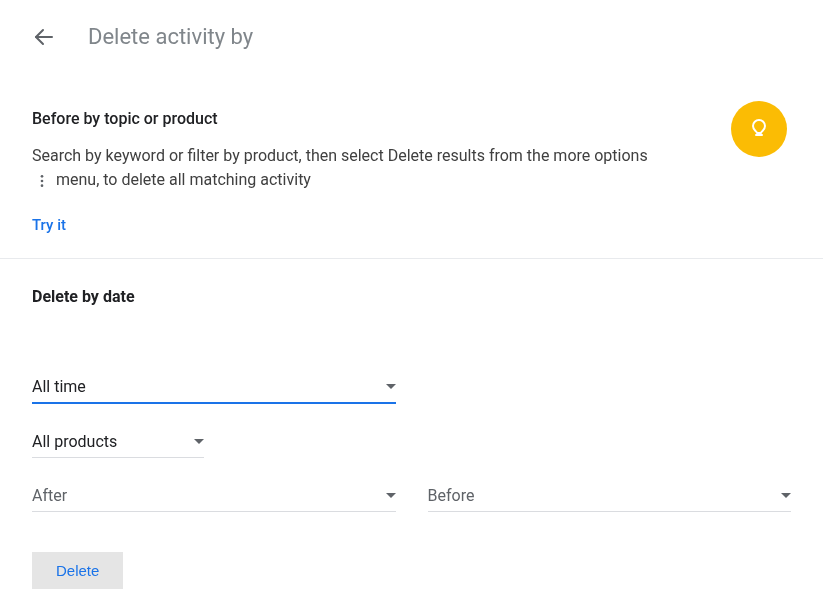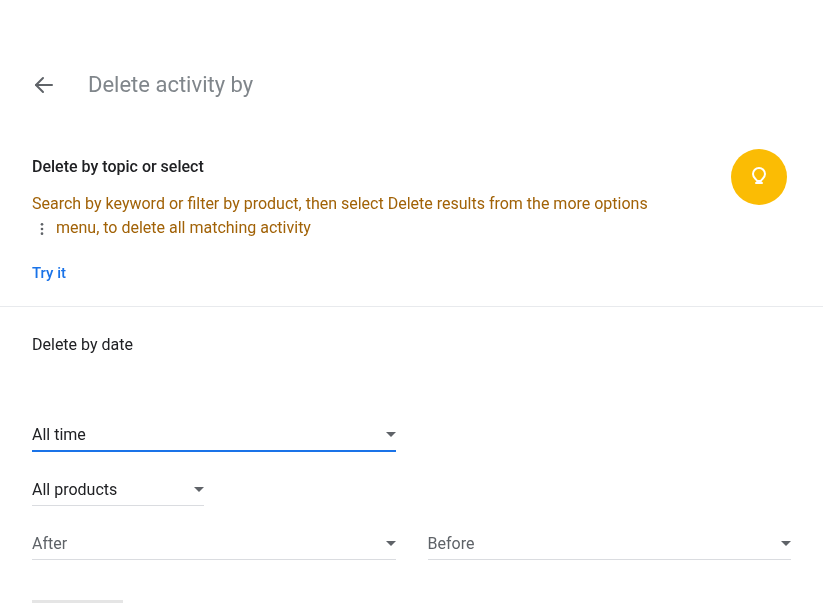--- a/index.html
+++ b/index.html
@@ -7,21 +7,20 @@
       font-family: Roboto, Arial, sans-serif;
       background: #fff;
       width: 823px;
       height: 603px;
       overflow: hidden;
     }
     .header {
       display: flex;
       align-items: flex-end;
       padding: 24px 24px 24px 32px;
-      margin-top: 48px;
     }
     .back-btn {
       width: 24px;
       height: 24px;
       display: flex;
       align-items: center;
       justify-content: center;
       cursor: pointer;
       margin-right: 32px;
       color: #5f6368;
@@ -42,21 +41,21 @@
     }
     .section-left { flex: 1; padding-right: 24px; }
     .section-heading {
       font-size: 16px;
       font-weight: 500;
       color: #202124;
       margin-bottom: 16px;
     }
     .section-desc {
       font-size: 16px;
-      color: #a16207;
+      color: #404040;
       line-height: 1.5;
       max-width: 620px;
     }
     .inline-icon {
       display: inline-flex;
       vertical-align: middle;
       color: #5f6368;
       margin: 0 2px;
     }
     .tip-fab {
@@ -82,21 +81,21 @@
     }
     .divider {
       border: none;
       border-top: 1px solid #e8eaed;
       margin: 24px 0 0 0;
       width: 100%;
     }
     .date-section { padding: 28px 32px 0 32px; }
     .date-heading {
       font-size: 16px;
-      font-weight: 400;
+      font-weight: 700;
       color: #202124;
       margin-bottom: 28px;
     }
     .select-row {
       display: flex;
       gap: 32px;
       margin-bottom: 28px;
     }
     .select-field {
       position: relative;
@@ -138,21 +137,21 @@
       <line x1="20" y1="12" x2="4" y2="12"></line>
       <polyline points="11 5 4 12 11 19"></polyline>
     </svg>
   </div>
   <div class="page-title">Delete activity by</div>
 </div>
 
 <div class="section">
   <div class="section-top">
     <div class="section-left">
-      <div class="section-heading">Delete by topic or select</div>
+      <div class="section-heading">Before by topic or product</div>
       <div class="section-desc">
         <span>Search by keyword or filter by product, then select Delete results from the more options</span>
         <span class="inline-icon">
           <svg width="16" height="16" viewBox="0 0 24 24" fill="#5f6368">
             <circle cx="12" cy="5" r="2"></circle>
               <circle cx="12" cy="12" r="2"></circle>
               <circle cx="12" cy="19" r="2"></circle>
           </svg>
         </span>
         <span>menu, to delete all matching activity</span>

